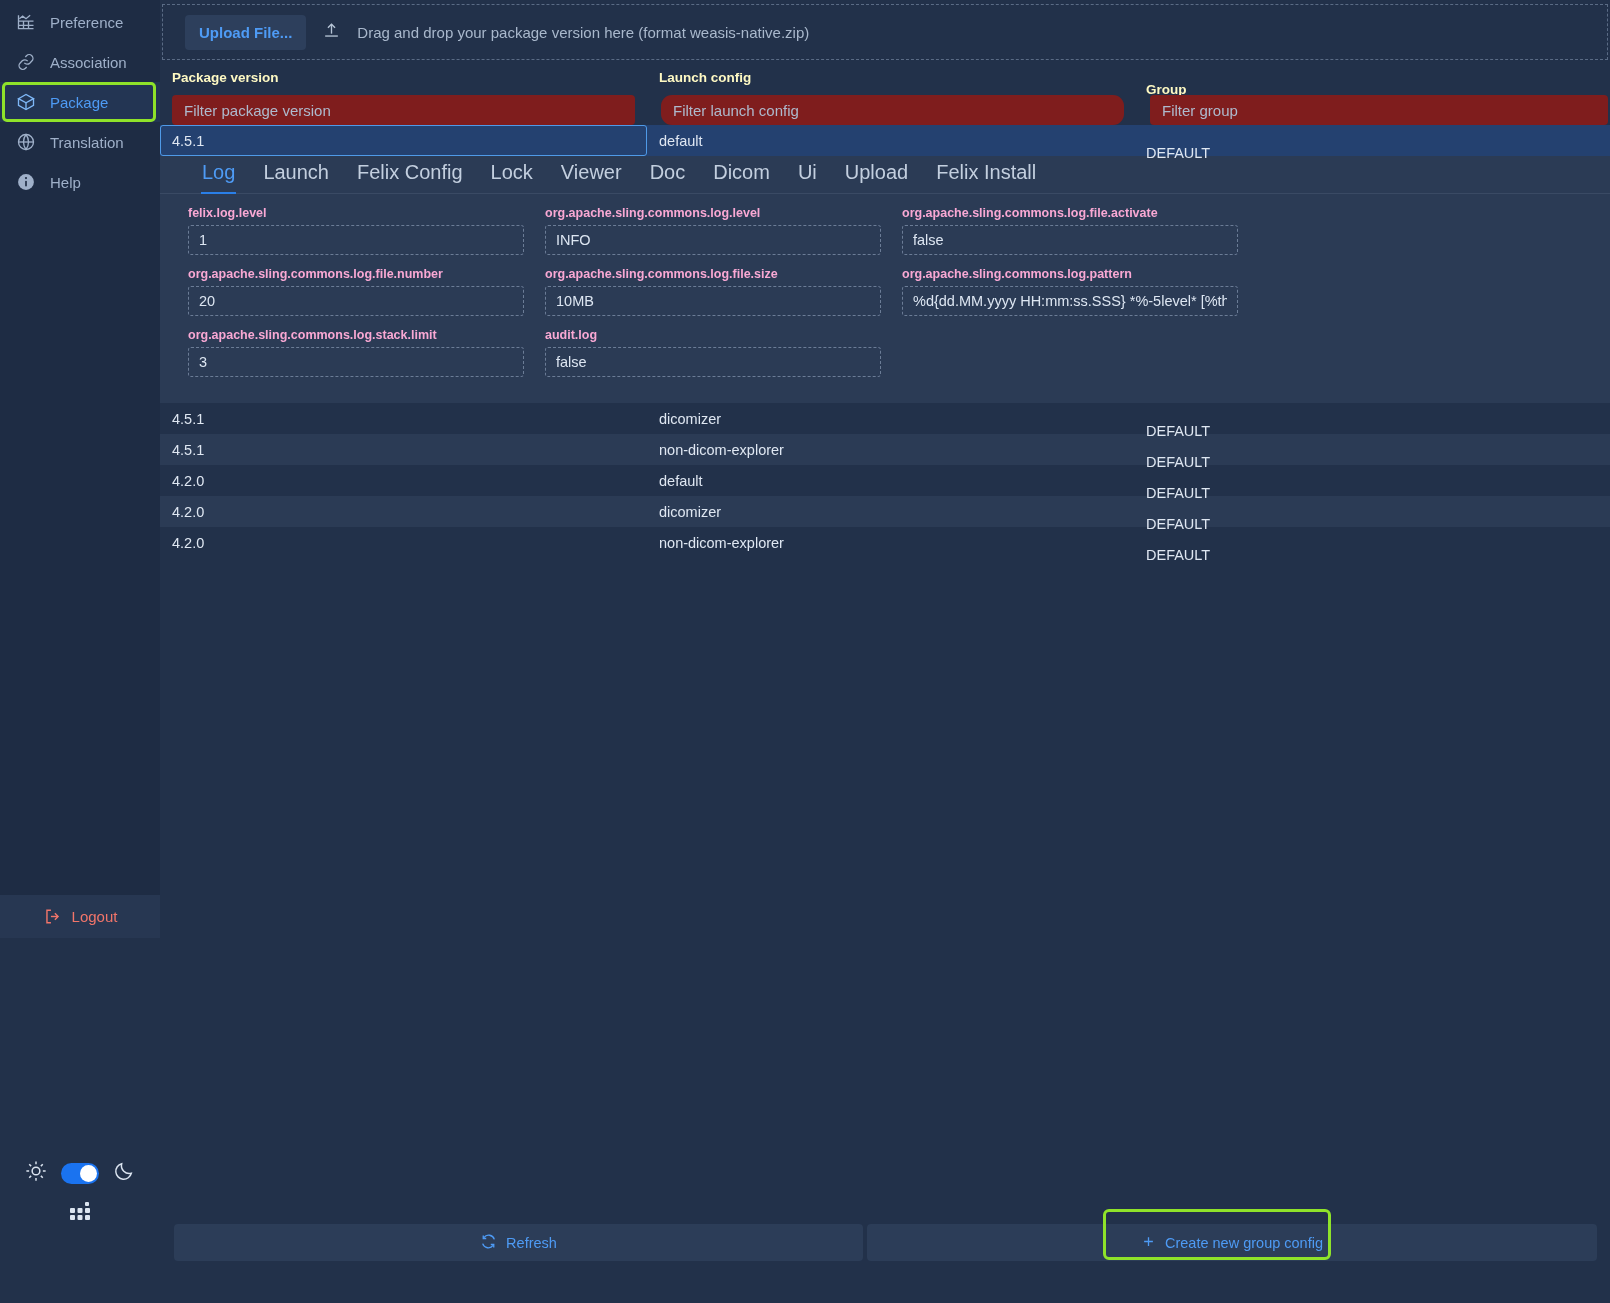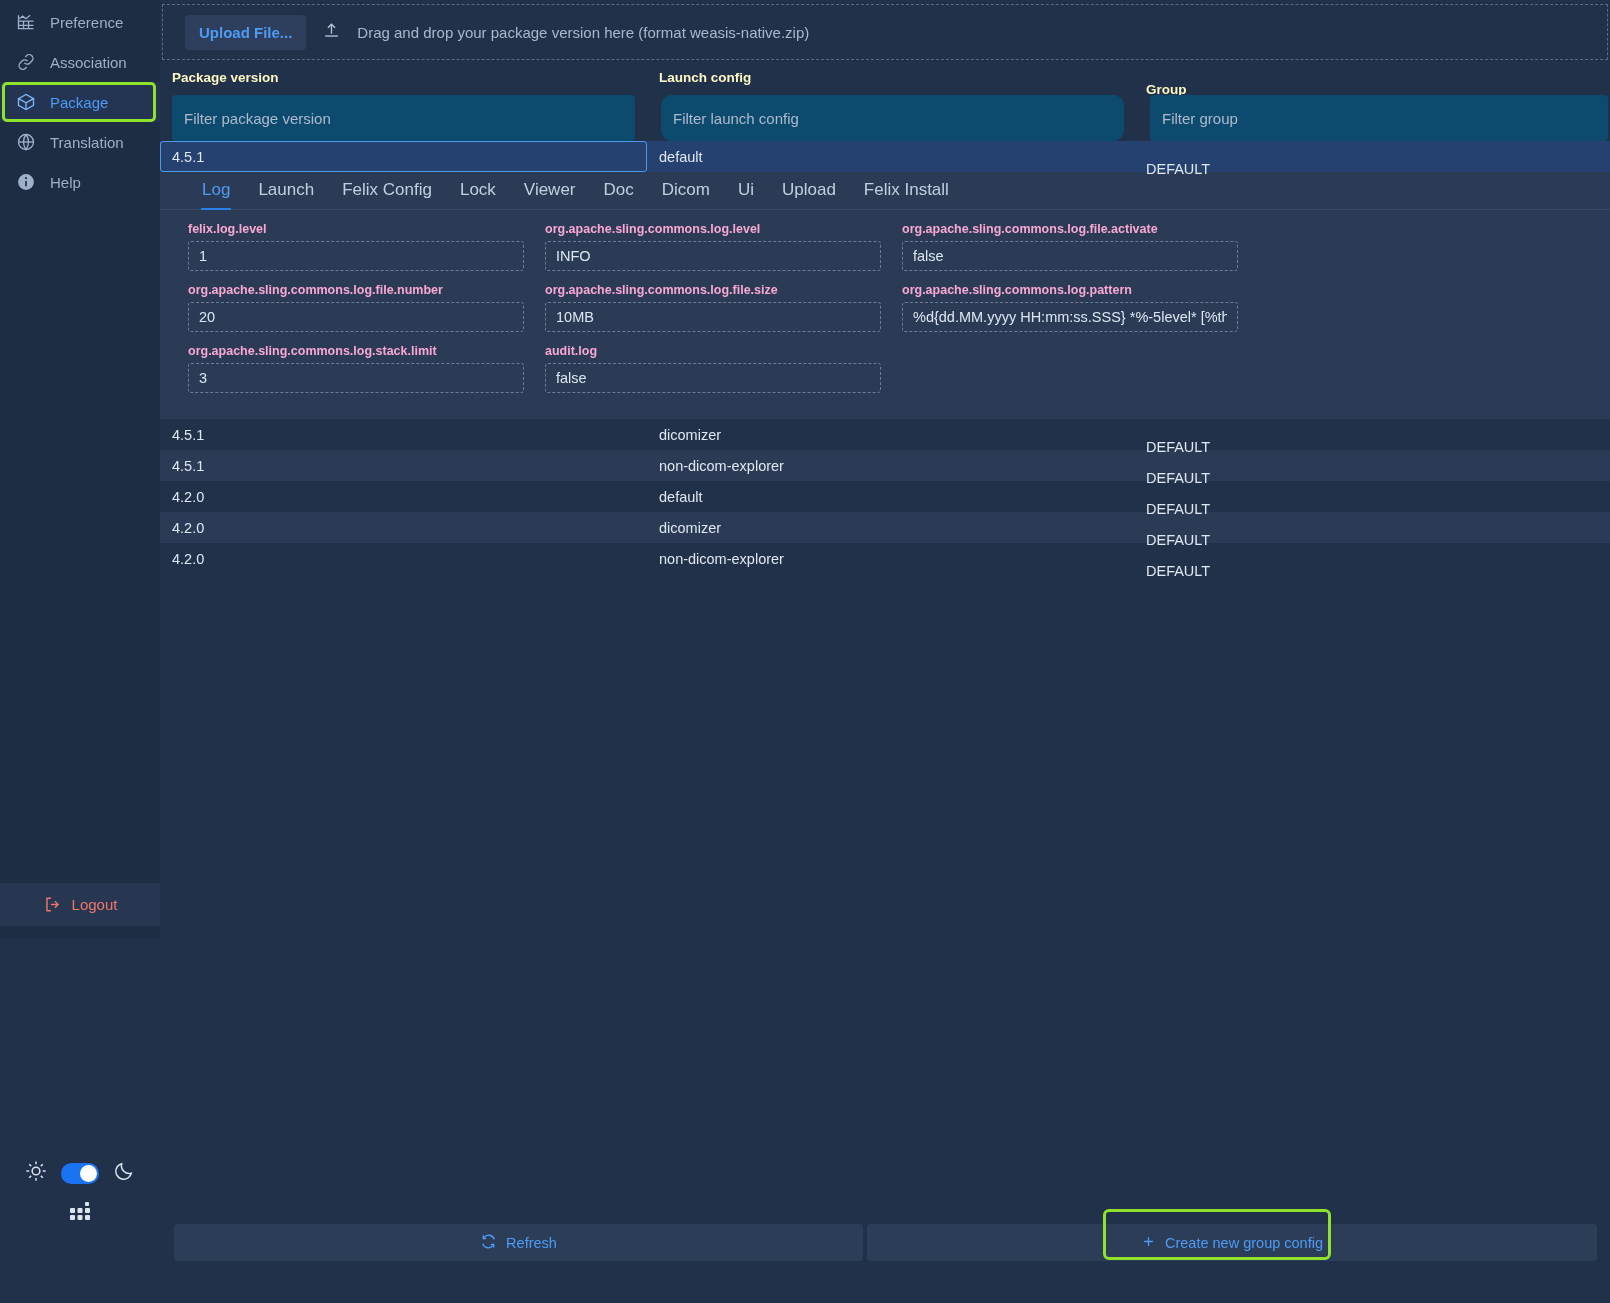--- a/index.html
+++ b/index.html
@@ -43,21 +43,21 @@
   }
   .toggle-pill::after {
     content:''; position:absolute; right:2px; top:2px;
     width:17px; height:17px; border-radius:50%; background:#fff;
   }
   .grid-ico-row {
     position: absolute; left:0; width:160px; top:1200px;
     display:flex; align-items:center; justify-content:center;
   }
   #logout-bar {
-    position: absolute; left: 0; bottom: 12px; width: 160px; height: 43px;
+    position: absolute; left: 0; bottom: 0; width: 160px; height: 43px;
     background: #273752; display: flex; align-items: center; justify-content: center;
     gap: 10px; color: #f2756a; font-size: 15px;
   }
 
   
   #main { flex: 1 1 auto; position: relative; background: #22314a; height: 1303px; }
 
   #dropzone {
     margin: 4px 2px 0 2px; height: 56px;
     border: 1px dashed #5a6b85;
@@ -74,21 +74,21 @@
   .col-head {
     font-size: 13.5px; font-weight: bold; color: #fef9c3;
     padding-left: 12px;
   }
   .c1 { width: 487px; flex: 0 0 487px; }
   .c2 { width: 487px; flex: 0 0 487px; }
   .c3 { flex: 1 1 auto; margin-top: 24px; }
 
   .filter-row { display: flex; gap: 26px; padding: 0 2px 0 12px; }
   .filter-input {
-    height: 46px; background: #0c4a6e; border: none; border-radius: 4px;
+    height: 30px; background: #7f1d1d; border: none; border-radius: 4px;
     color: #bdcadb; font-size: 15px; padding: 4px 12px;
     font-family: inherit;
   }
   .filter-input::placeholder { color: #aebacd; opacity: 1; }
   .fi1 { width: 463px; flex: 0 0 463px; }
   .fi2 { width: 463px; flex: 0 0 463px; border-radius: 11px; }
   .fi3 { flex: 1 1 auto; }
 
   .data-row {
     display: flex; align-items: center; height: 31px;
@@ -105,21 +105,21 @@
   }
 
   
   #detail { background: #2b3b55; padding: 0 0 14px 0; }
   #tabbar {
     display: flex; align-items: flex-end; gap: 0;
     padding-left: 28px; height: 38px;
     border-bottom: 1px solid #3a4a64;
   }
   .tab {
-    font-size: 17px; color: #c3cfdf; padding: 0 14px 9px 14px;
+    font-size: 20px; color: #c3cfdf; padding: 0 14px 9px 14px;
     position: relative; cursor: pointer;
   }
   .tab.active { color: #4e9bf5; }
   .tab.active::after {
     content:''; position:absolute; left:13px; right:13px; bottom:-1px;
     height: 2.5px; background: #2a7fe8;
   }
   .field-grid {
     display: flex; flex-wrap: wrap; padding: 12px 0 0 28px;
   }

